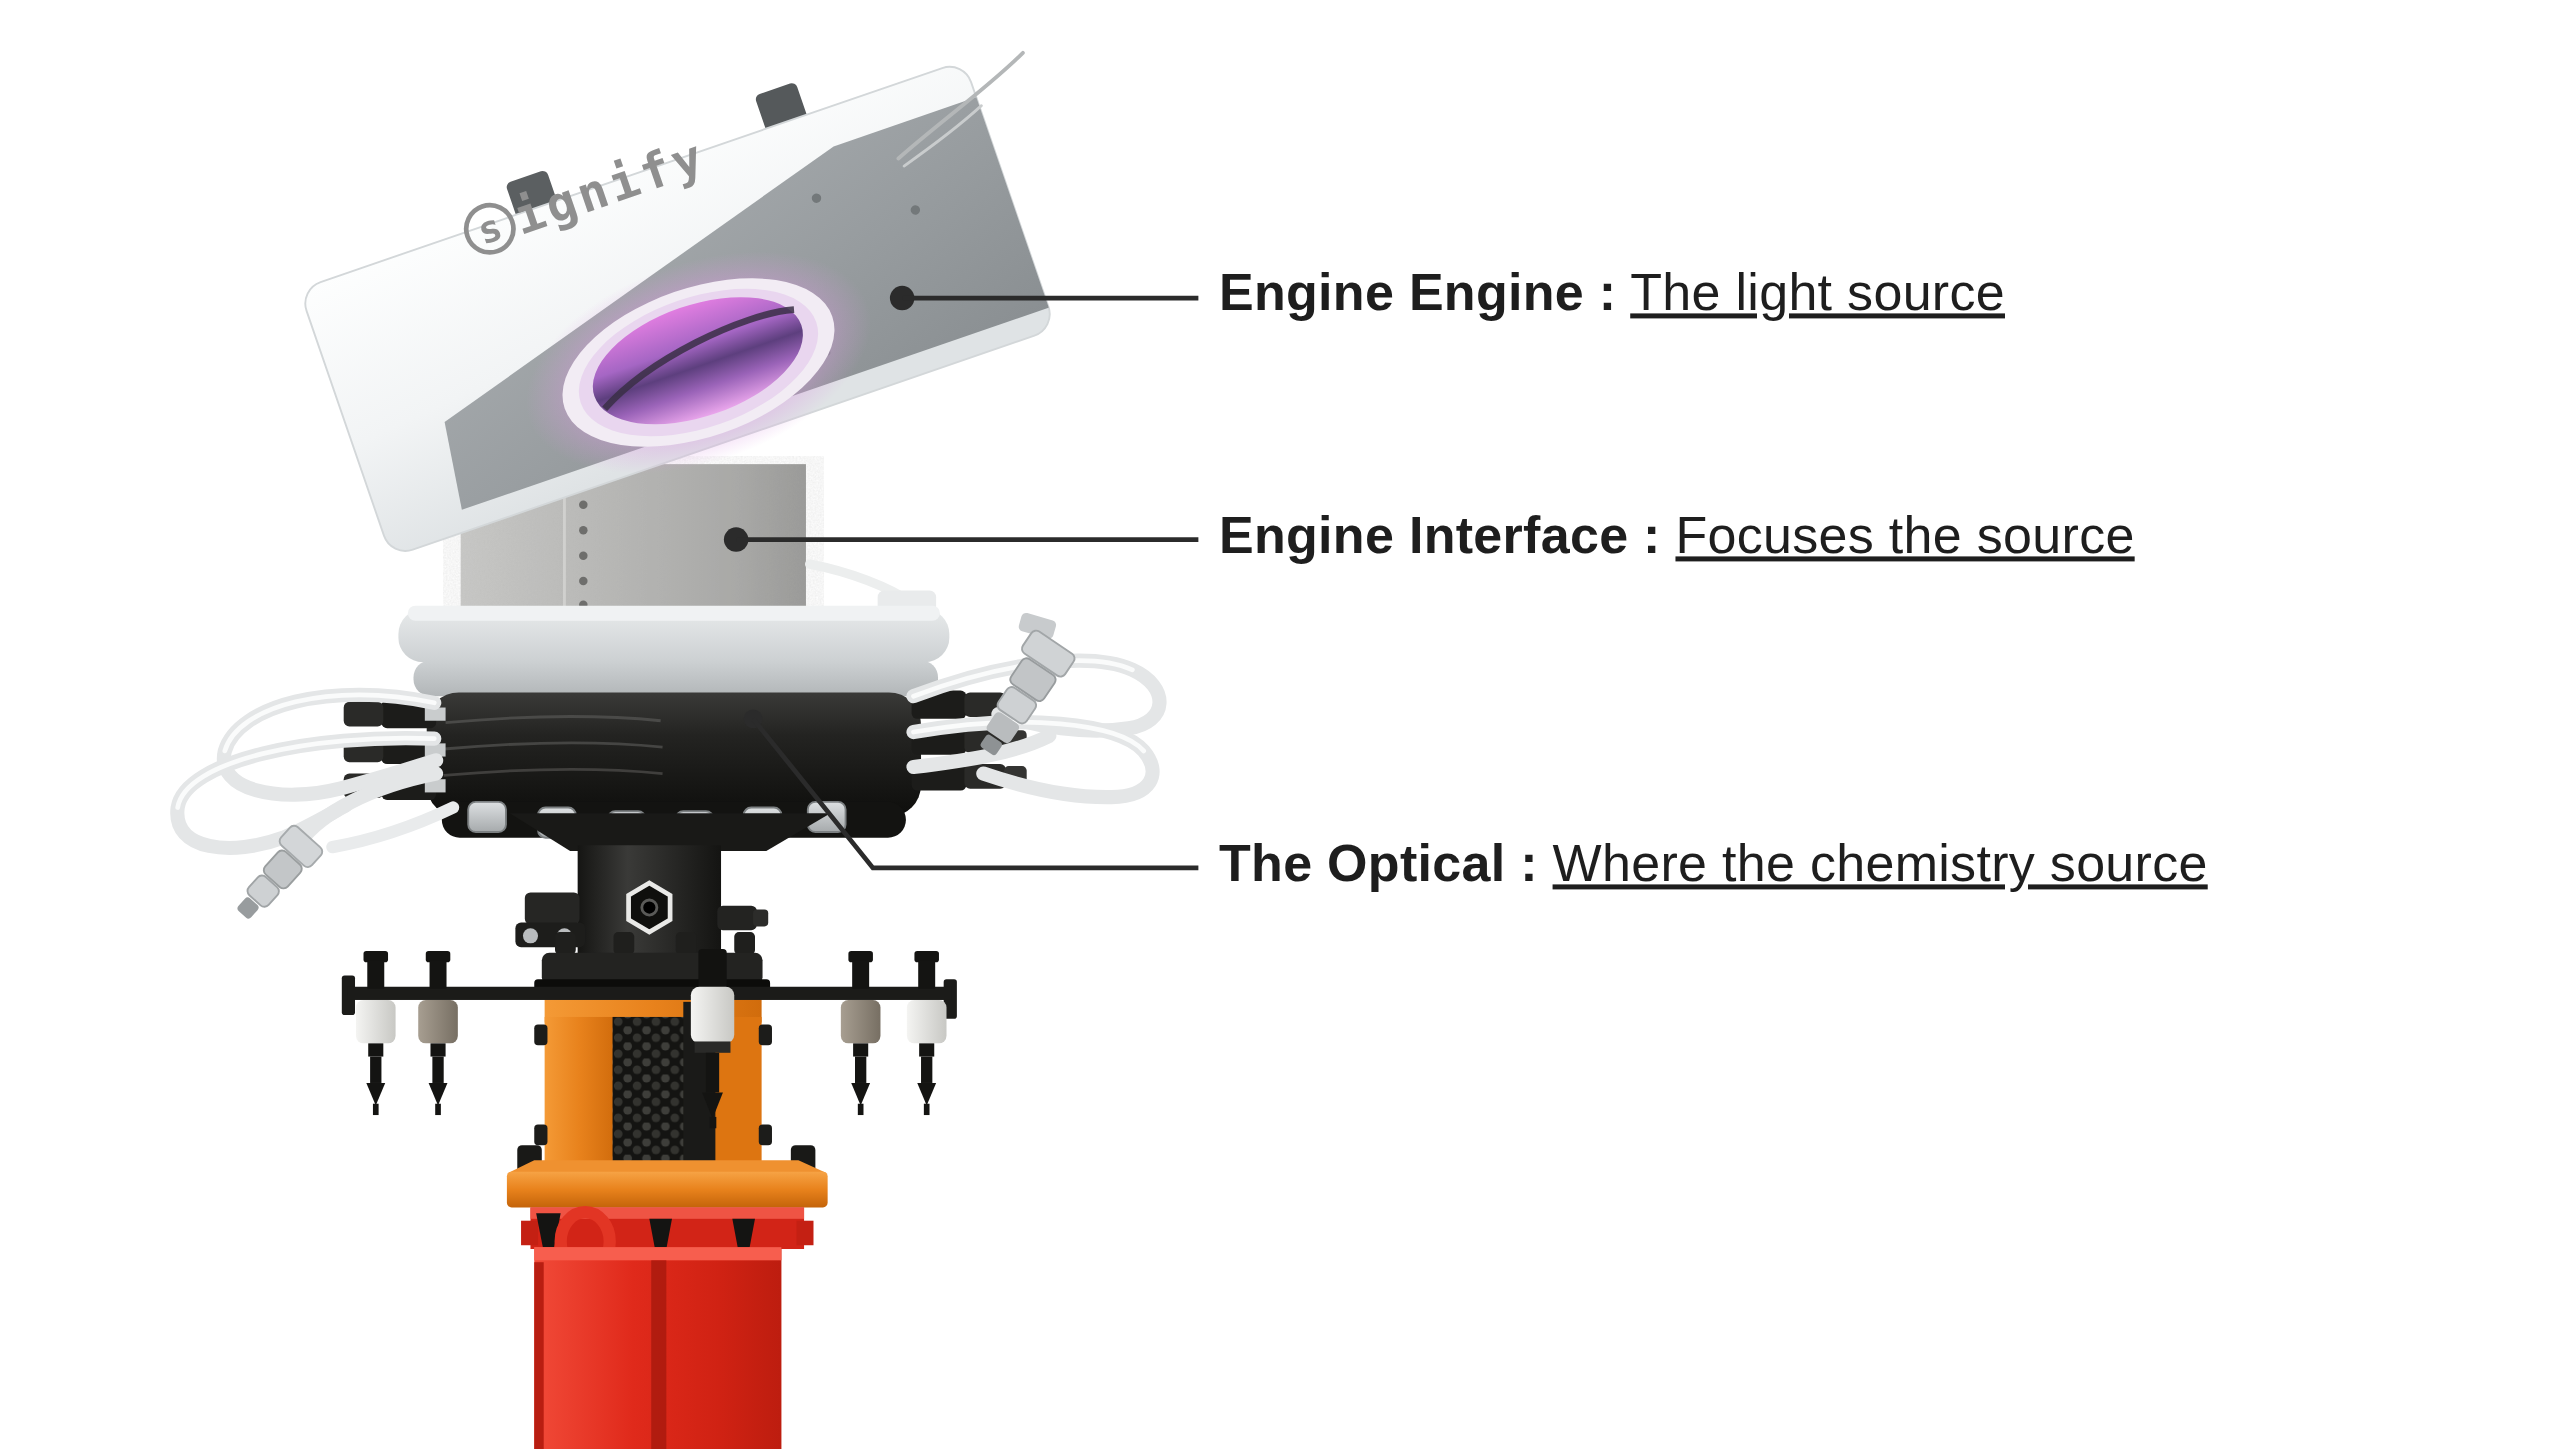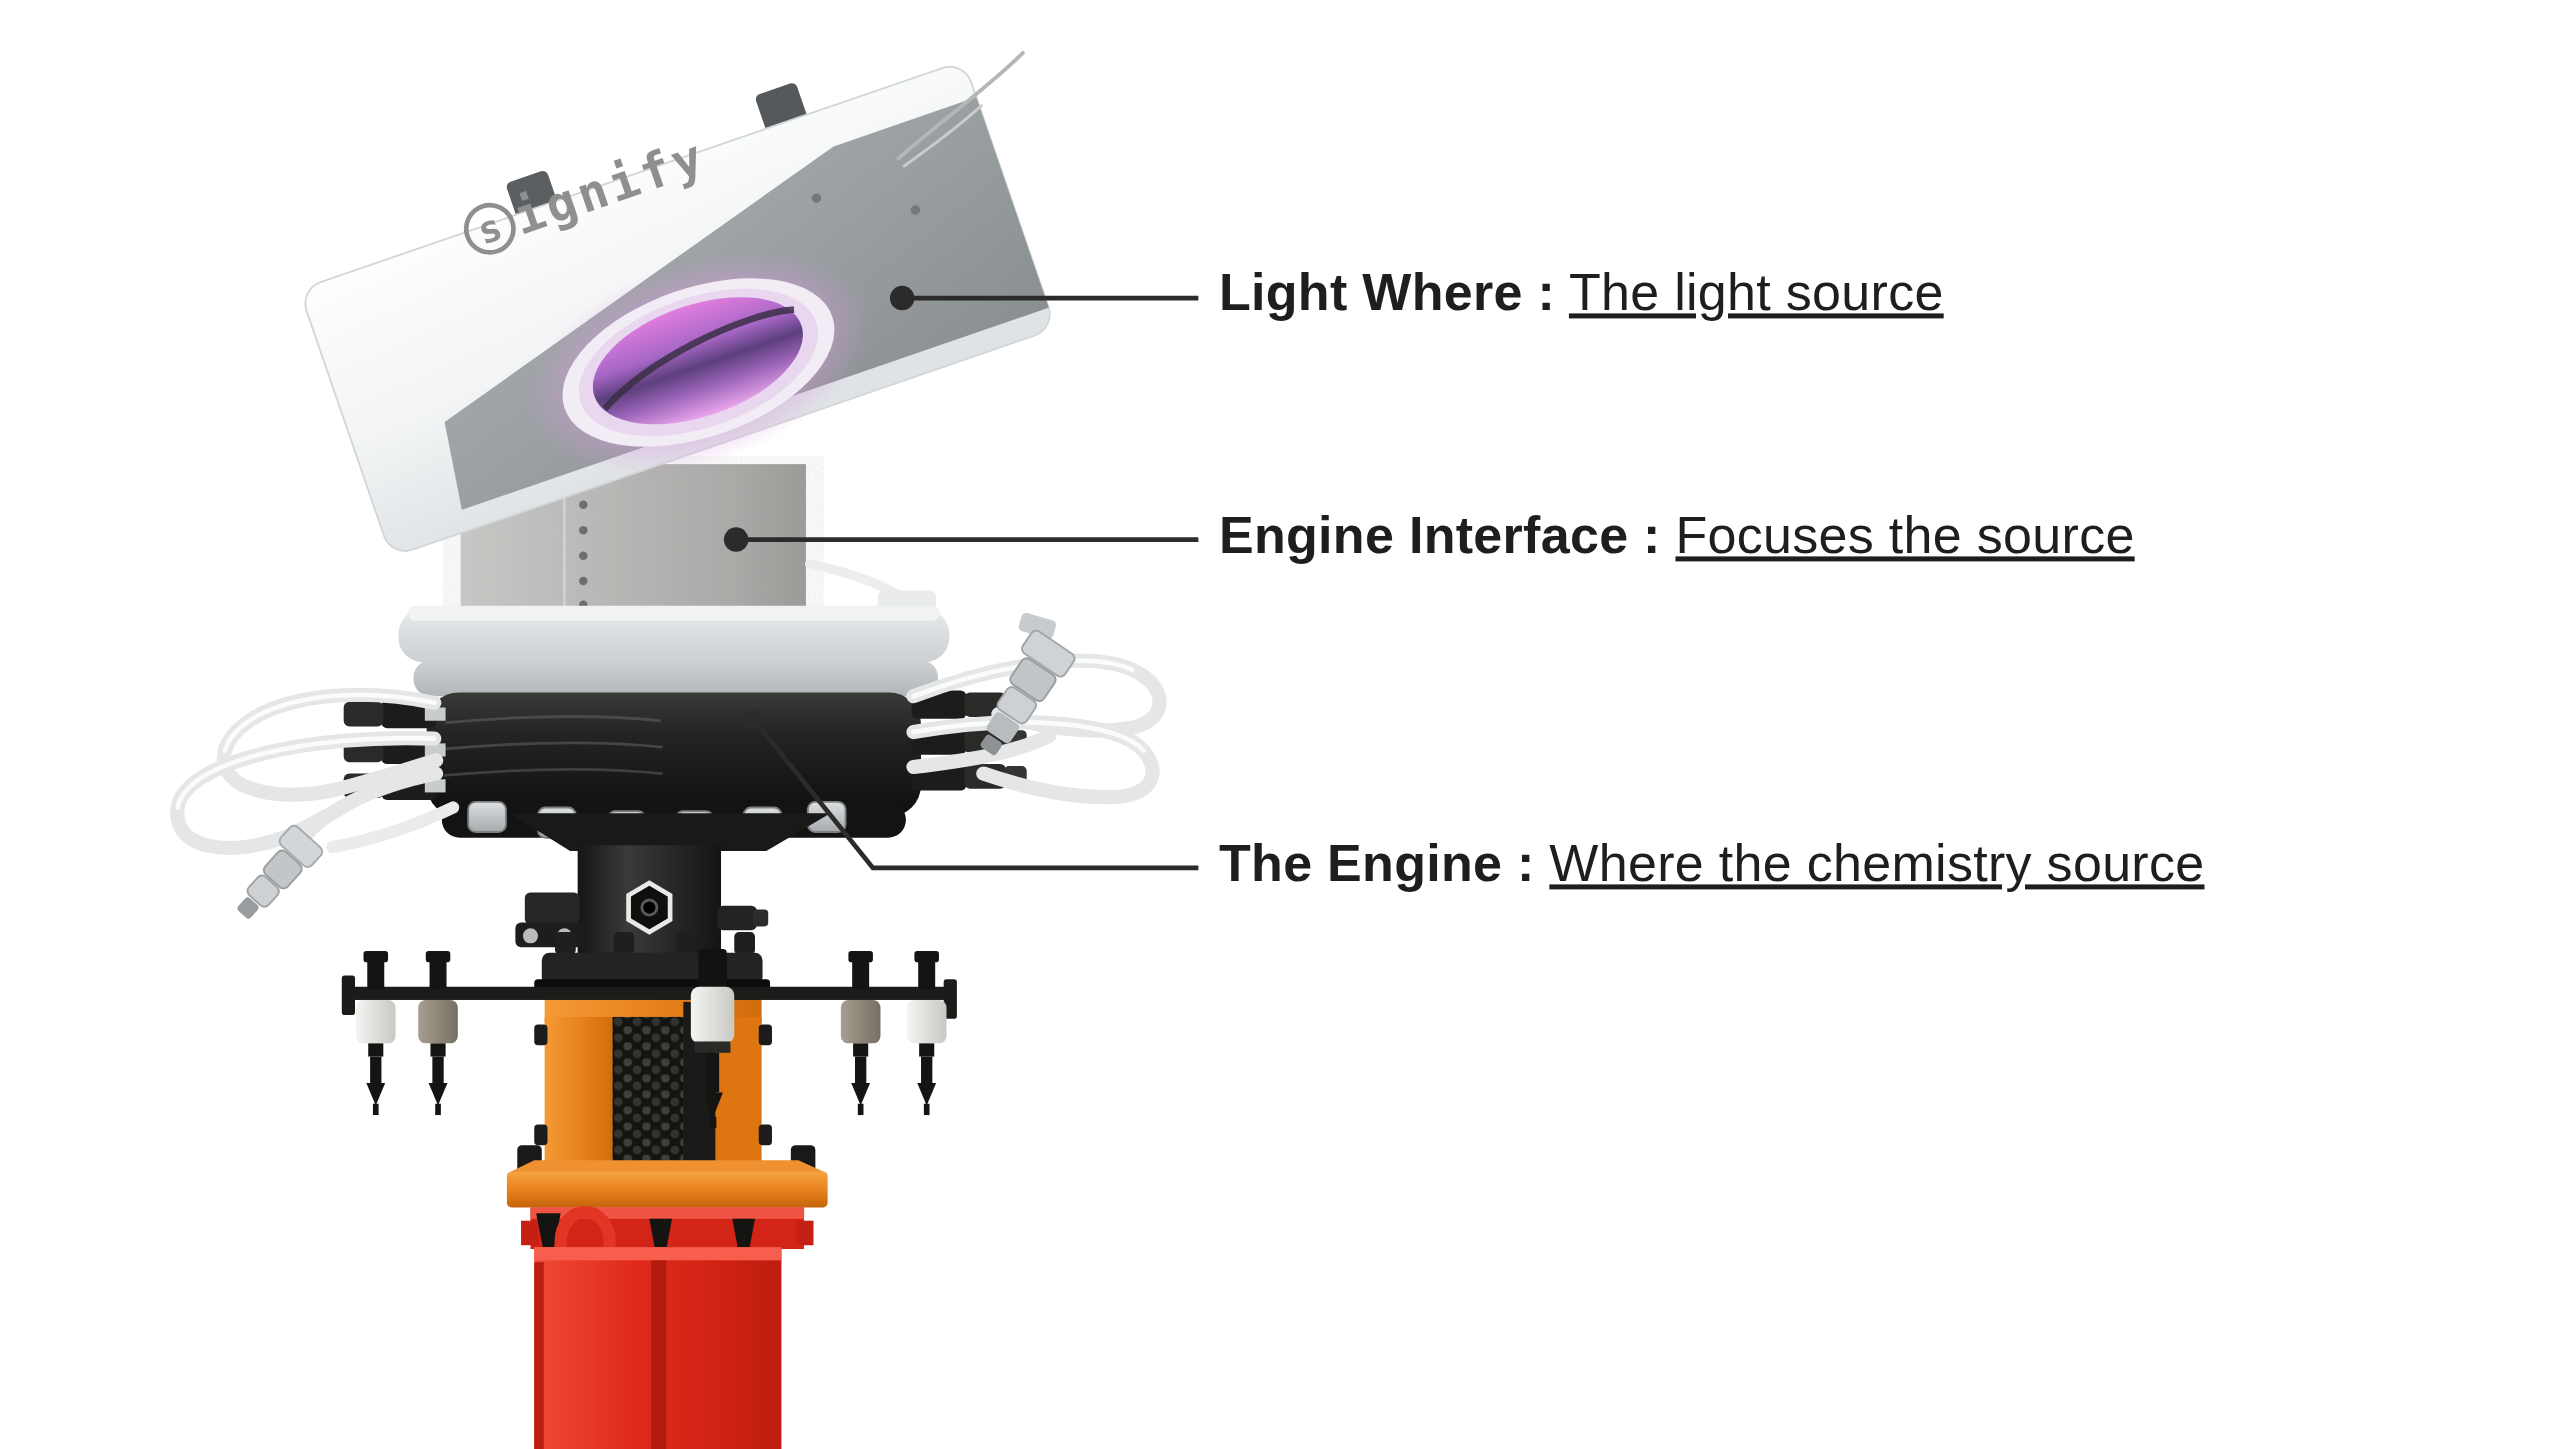--- a/index.html
+++ b/index.html
@@ -376,28 +376,28 @@
         <line x1="780" y1="572" x2="1270" y2="572" stroke-width="5"></line>
       </g>
       <g>
         <circle cx="798" cy="762" r="10" stroke="none"></circle>
         <path d="M 798,762 L 925,920 L 1270,920" fill="none" stroke-width="5"></path>
       </g>
     </g>
   </svg>
 
   <div class="callout" style="top:293px">
-    <span class="term">Light Where :</span>
+    <span class="term">Engine Engine :</span>
     <span class="desc">The light source</span>
   </div>
 
   <div class="callout" style="top:536px">
     <span class="term">Engine Interface :</span>
     <span class="desc">Focuses the source</span>
   </div>
 
   <div class="callout" style="top:864px">
-    <span class="term">The Engine :</span>
+    <span class="term">The Optical :</span>
     <span class="desc">Where the chemistry source</span>
   </div>
 
 </div>
 
 
 </body></html>

